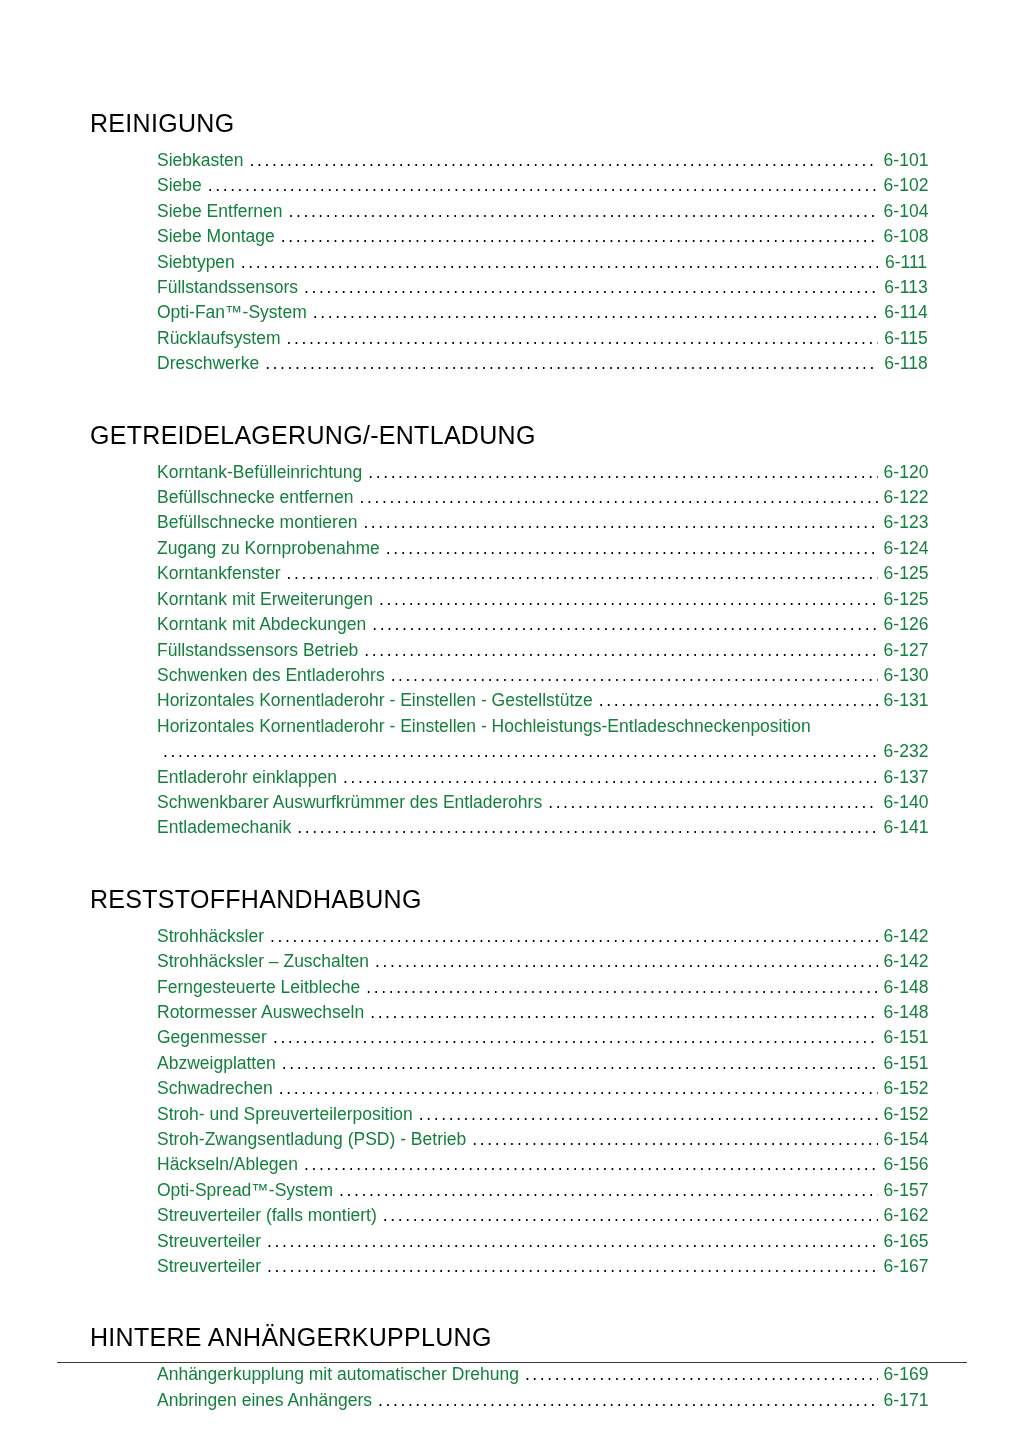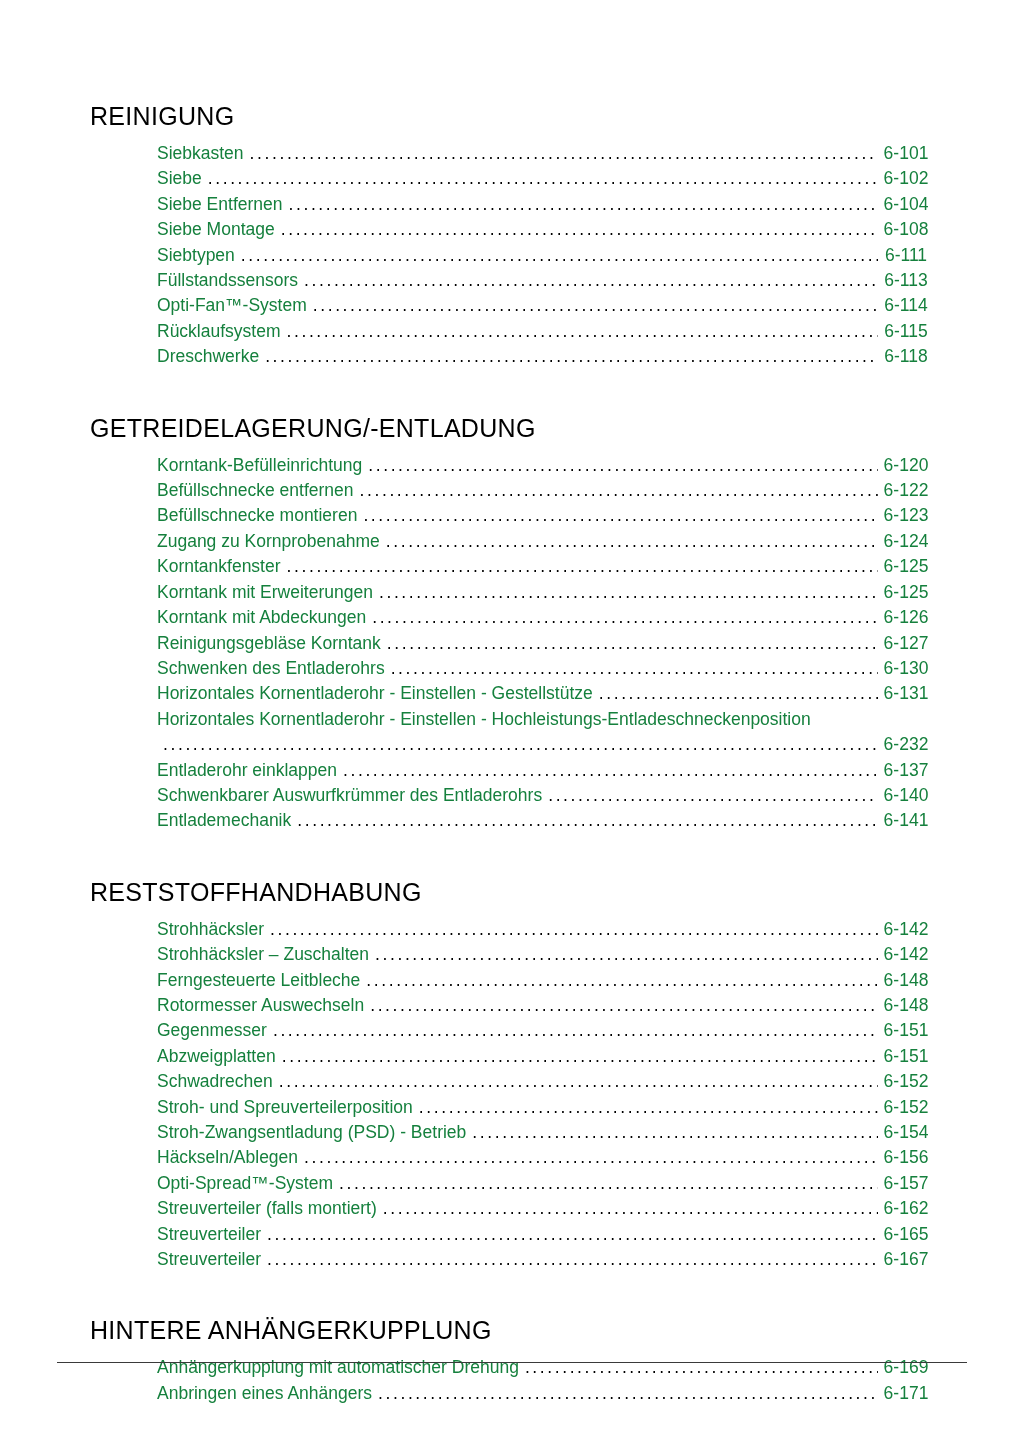--- a/index.html
+++ b/index.html
@@ -16,21 +16,21 @@
     width: 1024px;
     height: 1447px;
     padding: 102px 94px 0 90px;
     overflow: hidden;
   }
   .toc-section { margin-bottom: 44px; }
   .section-heading {
     font-size: 25px;
     font-weight: 400;
     letter-spacing: 0.3px;
-    margin: 0 0 10px 0;
+    margin: 7px 0 10px 0;
     color: #000;
   }
   .entries { margin-left: 67px; }
   .toc-row {
     display: flex;
     align-items: baseline;
     font-size: 17.5px;
     line-height: 25.4px;
     color: #15803d;
   }
@@ -150,21 +150,21 @@
             <span class="toc-title">Korntank mit Erweiterungen</span>
             <span class="toc-dots"></span>
             <span class="toc-page">6-125</span>
           </div>
           <div class="toc-row">
             <span class="toc-title">Korntank mit Abdeckungen</span>
             <span class="toc-dots"></span>
             <span class="toc-page">6-126</span>
           </div>
           <div class="toc-row">
-            <span class="toc-title">Reinigungsgebläse Korntank</span>
+            <span class="toc-title">Füllstandssensors Betrieb</span>
             <span class="toc-dots"></span>
             <span class="toc-page">6-127</span>
           </div>
           <div class="toc-row">
             <span class="toc-title">Schwenken des Entladerohrs</span>
             <span class="toc-dots"></span>
             <span class="toc-page">6-130</span>
           </div>
           <div class="toc-row">
             <span class="toc-title">Horizontales Kornentladerohr - Einstellen - Gestellstütze</span>

